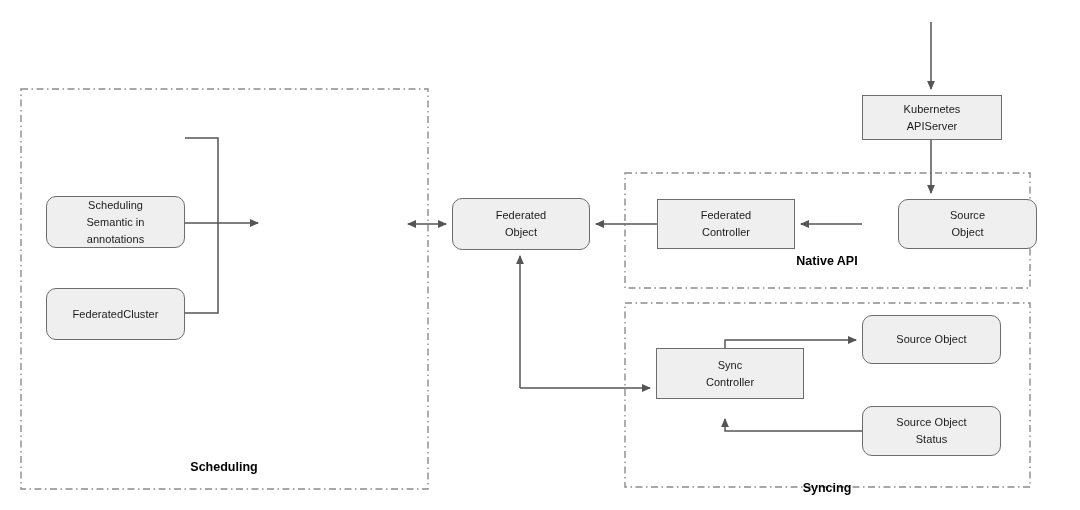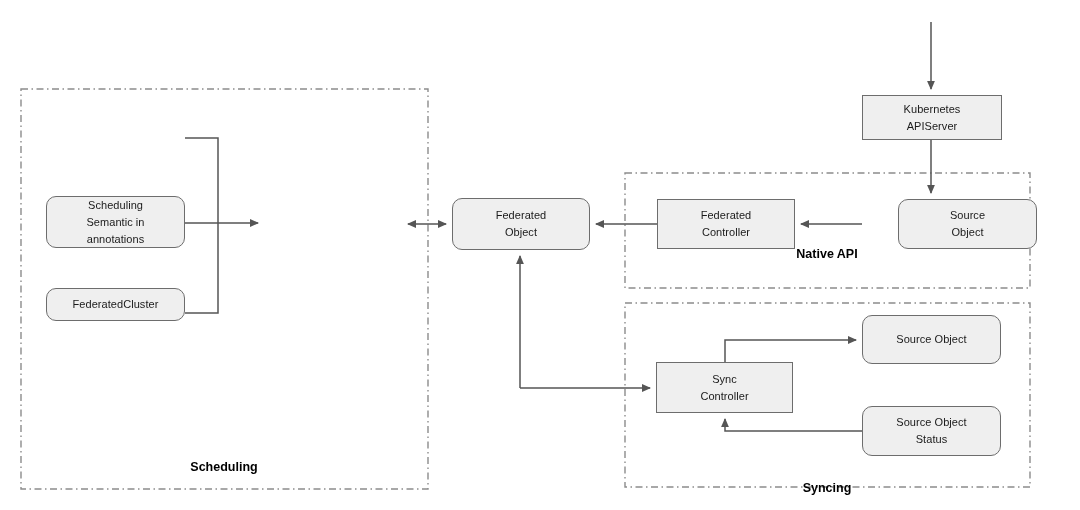--- a/index.html
+++ b/index.html
@@ -91,42 +91,42 @@
 
       <path d="M862,431 L725,431 L725,419" marker-end="url(#arrow)"></path>
     </g>
   </svg>
 
 
   <div class="node rounded" style="left:46px;  top:196px; width:139px; height:52px;">Scheduling
 Semantic in
 annotations</div>
 
-  <div class="node rounded" style="left:46px;  top:288px; width:139px; height:33px;">FederatedCluster</div>
+  <div class="node rounded" style="left:46px;  top:288px; width:139px; height:52px;">FederatedCluster</div>
 
 
   <div class="node rounded" style="left:452px; top:198px; width:138px; height:52px;">Federated
 Object</div>
 
   <div class="node" style="left:657px; top:199px; width:138px; height:50px;">Federated
 Controller</div>
 
   <div class="node rounded" style="left:862px; top:199px; width:139px; height:50px;margin-left:36px;">Source
 Object</div>
 
   <div class="node" style="left:862px; top:95px;  width:140px; height:45px;">Kubernetes
 APIServer</div>
 
-  <div class="node" style="left:656px; top:362px; width:137px; height:51px;">Sync
+  <div class="node" style="left:656px; top:348px; width:148px; height:51px;">Sync
 Controller</div>
 
   <div class="node rounded" style="left:862px; top:315px; width:139px; height:49px;">Source Object</div>
 
   <div class="node rounded" style="left:862px; top:406px; width:139px; height:50px;">Source Object
 Status</div>
 
   <div class="group-label" style="left:164px; top:460px; width:120px;">Scheduling</div>
 
-  <div class="group-label" style="left:767px; top:247px; width:120px;">Native API</div>
+  <div class="group-label" style="left:767px; top:254px; width:120px;">Native API</div>
 
   <div class="group-label" style="left:767px; top:481px; width:120px;text-align:center;">Syncing</div>
 
 </div>
 
 </body></html>

